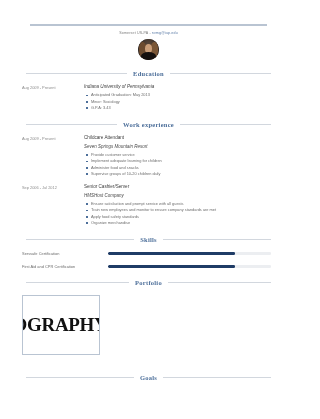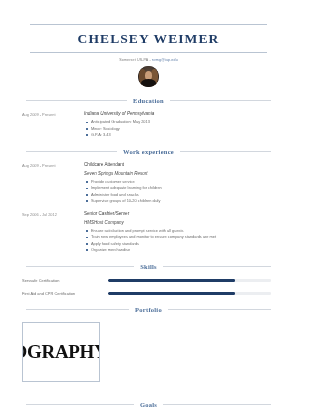--- a/index.html
+++ b/index.html
@@ -217,21 +217,20 @@
   }
   .spacer-bottom { height: 9px; }
 </style>
 </head>
 <body>
 
 <div class="page">
 
   <div class="header">
     <div class="top-rule"></div>
-    <div class="name">CHELSEY WEIMER</div>
     <div class="name-rule"></div>
     <div class="contact">
       <span>Somerset US-PA</span><span class="sep">-</span><span class="email">nvmg@iup.edu</span>
     </div>
   </div>
 
   <div class="avatar-wrap">
     <div class="avatar">
       <div class="bg"></div>
       <div class="hair-l"></div>

